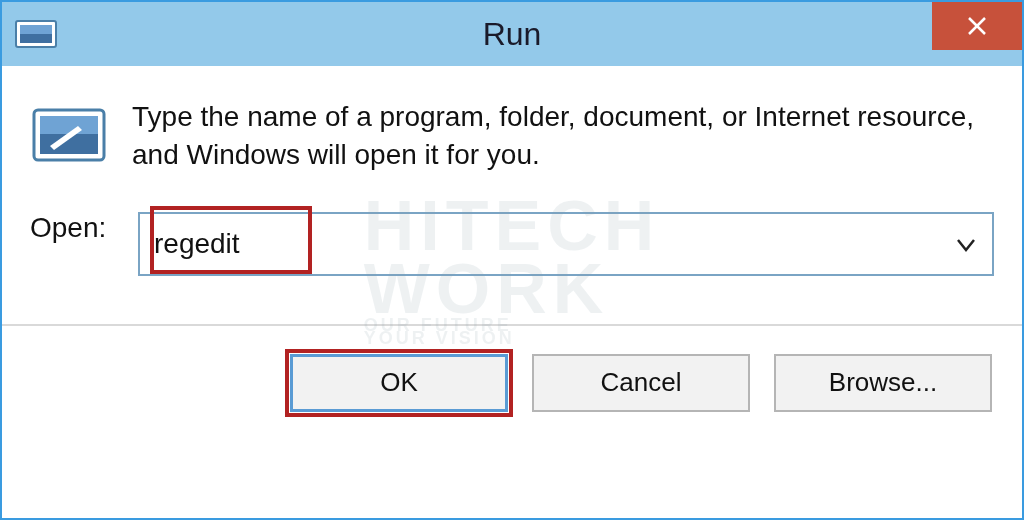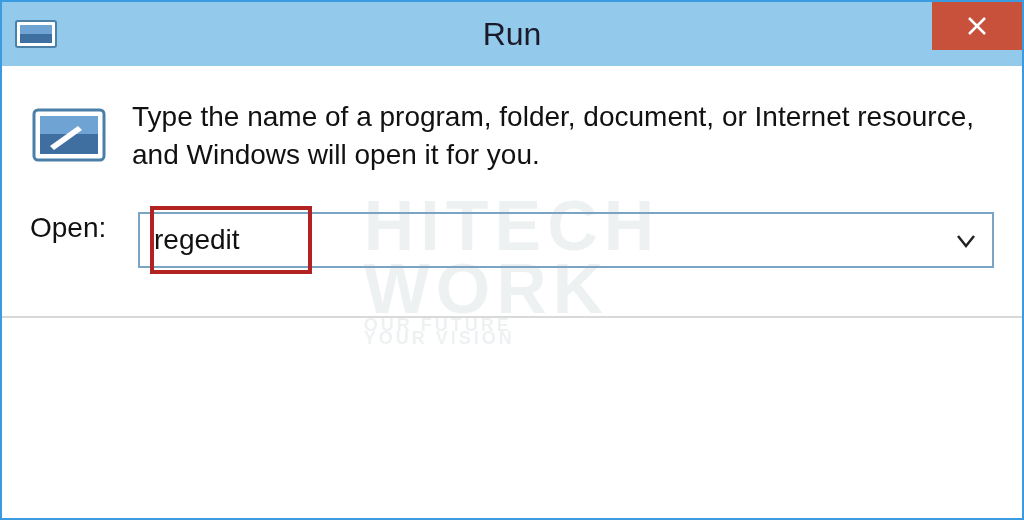--- a/index.html
+++ b/index.html
@@ -90,21 +90,21 @@
     margin-bottom: 48px;
     position: relative;
   }
   .open-label {
     font-size: 28px;
     color: #111;
     width: 88px;
   }
   .combo {
     flex: 1;
-    height: 56px;
+    height: 64px;
     border: 2px solid #7aa4c4;
     background: #fff;
     display: flex;
     align-items: center;
     padding: 0 14px;
     position: relative;
   }
   .combo-input {
     flex: 1;
     font-size: 28px;
@@ -233,20 +233,32 @@
           <svg viewBox="0 0 24 24">
               <path d="M4 8 L12 18 L20 8" fill="none" stroke="#222" stroke-width="2.5"></path>
             </svg>
         </span>
       </div>
       <div class="highlight-input highlight-typed"></div>
     </div>
 
     <div class="divider"></div>
 
+    <div class="button-row">
+      <div class="btn default">
+        <span>OK</span>
+        <div class="ok-highlight"></div>
+      </div>
+      <div class="btn">
+        <span>Cancel</span>
+      </div>
+      <div class="btn">
+        <span>Browse...</span>
+      </div>
+    </div>
 
   </div>
 
   <div class="watermark">
     <span>HITECH</span><br>
     <span>WORK</span>
     <span class="sub">OUR FUTURE</span>
     <span class="sub">YOUR VISION</span>
   </div>
 

